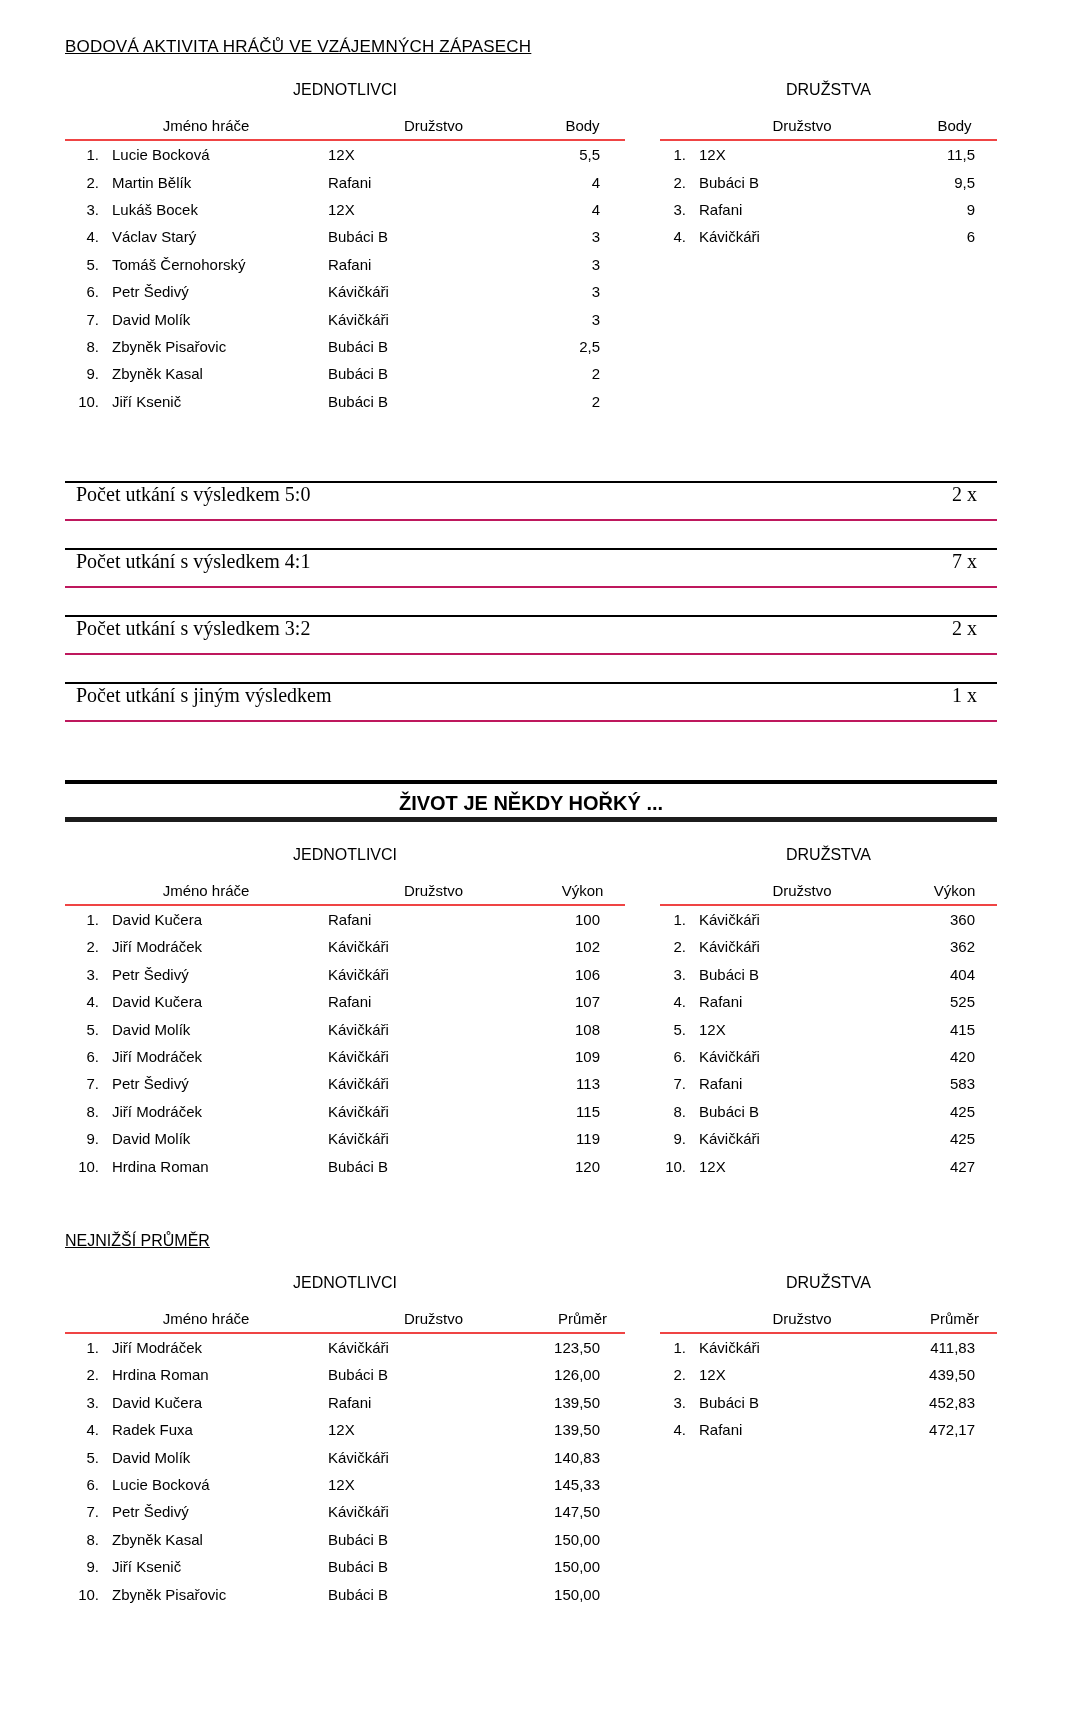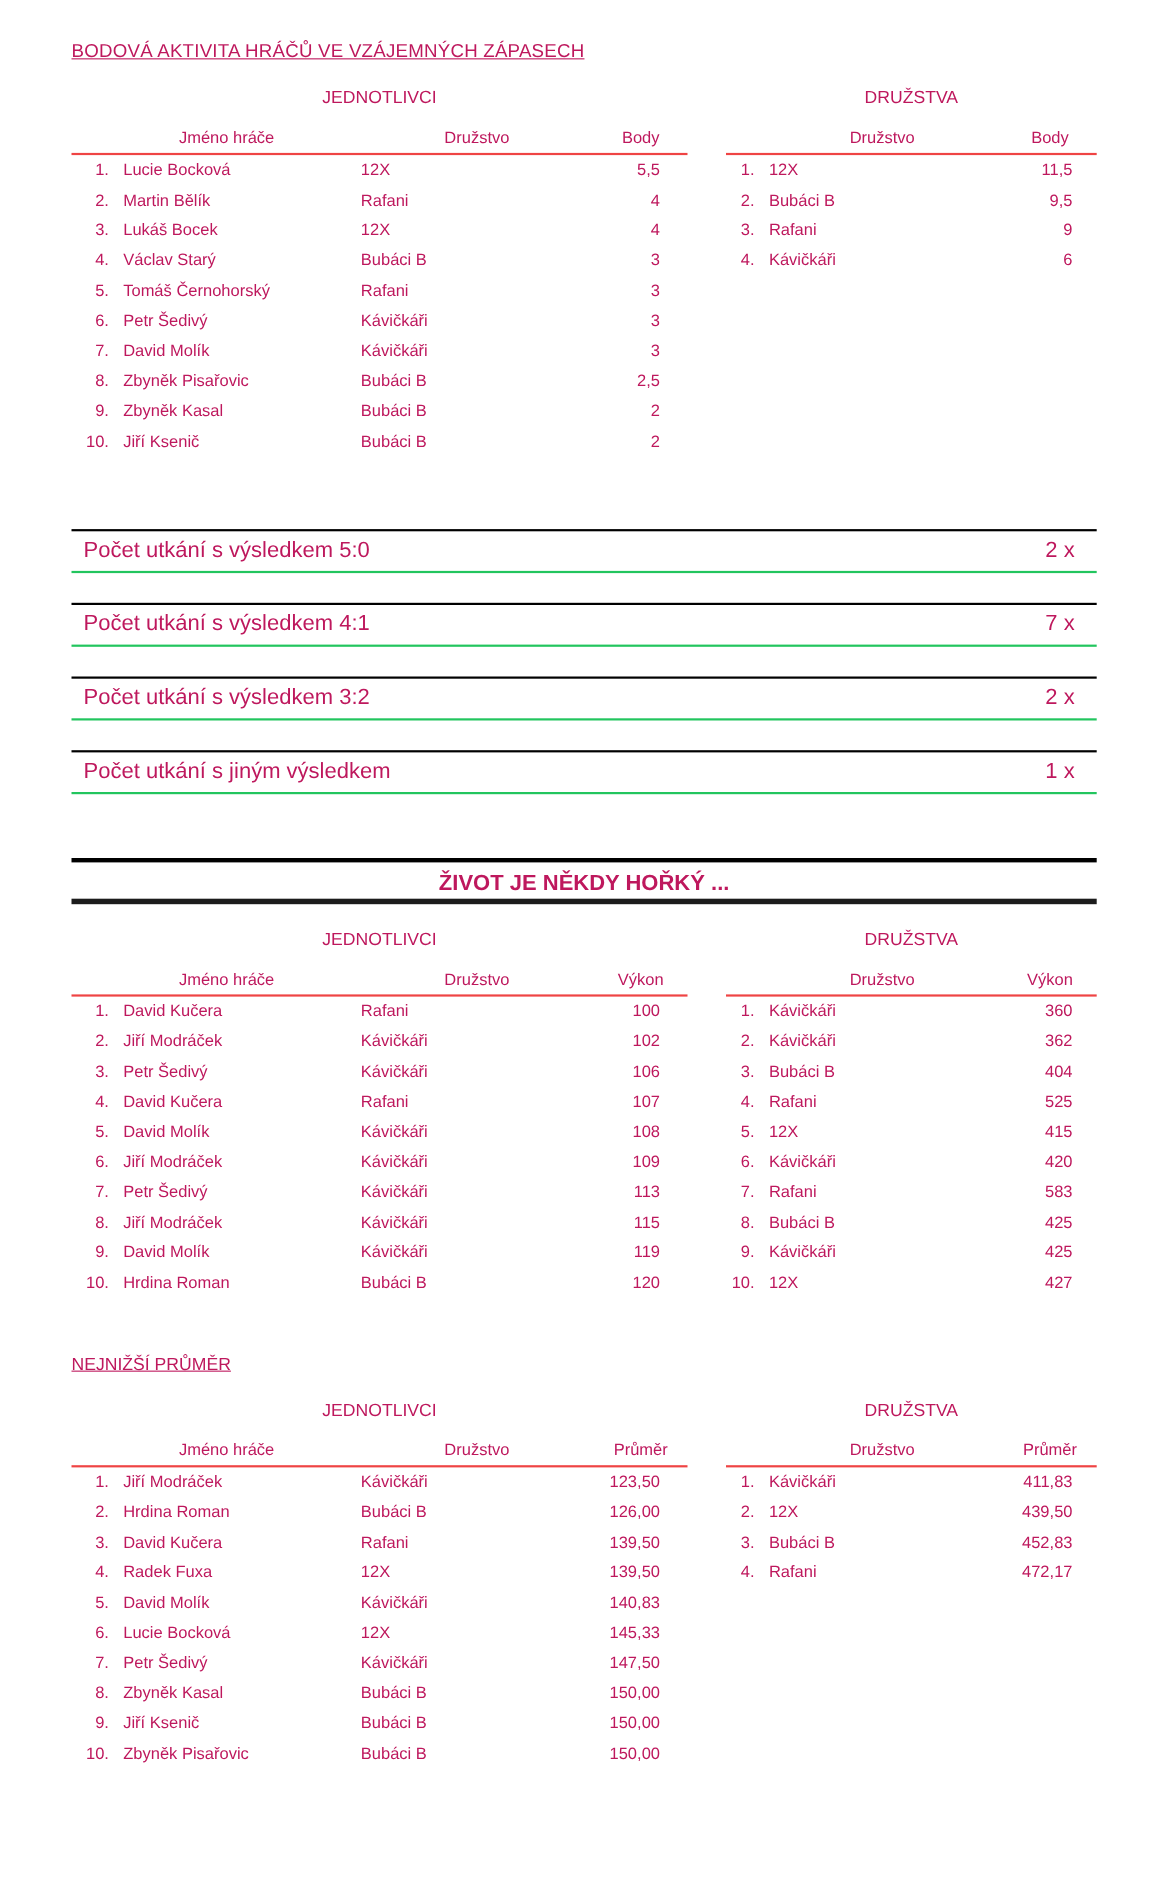--- a/index.html
+++ b/index.html
@@ -1,19 +1,19 @@
 <!DOCTYPE html>
 <html><head>
 <meta charset="utf-8">
 <style>
   html,body { margin:0; padding:0; background:#fff; }
   .page {
     width:1069px; height:1731px; box-sizing:border-box;
     padding:37px 72px 0 65px;
-    background:#fff; color:#be185d;
+    background:#fff; color:#000000;
     font-family:"Liberation Sans", sans-serif;
     overflow:hidden;
     border-radius:12px;
   }
   .doc-title {
     margin:0; font-size:17px; line-height:20px; font-weight:400;
     text-decoration:underline; letter-spacing:0.2px;
   }
   .two-col { display:flex; margin-top:24px; }
   .tcol-left  { width:560px; flex:none; }
@@ -28,24 +28,24 @@
   .grid-l { grid-template-columns:40px 222px 213px 85px; }
   .grid-r { grid-template-columns:32px 220px 85px; }
   .hc { text-align:center; }
   .hc-name { position:relative; left:-10px; }
   .c-rank { text-align:right; padding-right:6px; white-space:nowrap; }
   .c-name { padding-left:7px; white-space:nowrap; }
   .c-team { padding-left:1px; white-space:nowrap; }
   .c-val  { text-align:right; padding-right:25px; white-space:nowrap; }
   .c-val-r{ text-align:right; padding-right:22px; white-space:nowrap; }
   .banner {
-    border-top:2px solid #000; border-bottom:2px solid #22c55e;
+    border-top:2px solid #000; border-bottom:2px solid #be185d;
     height:36px; margin-top:27px;
-    display:flex; align-items:center; justify-content:space-between;
-    font-size:20px; padding:0 20px 0 11px;
+    display:flex; align-items:flex-start; justify-content:space-between;
+    font-size:20px; padding:0 20px 0 11px;font-family:Liberation Serif, serif;
   }
   .banner.first { margin-top:66px; }
   .divider {
     margin-top:58px;
     border-top:4px solid #000; border-bottom:5px solid #1c1c1c;
     padding:8px 0 2px; text-align:center;
     font-weight:bold; font-size:20px; line-height:23px;
   }
   .subhead {
     font-size:16px; line-height:19px; font-weight:400;

